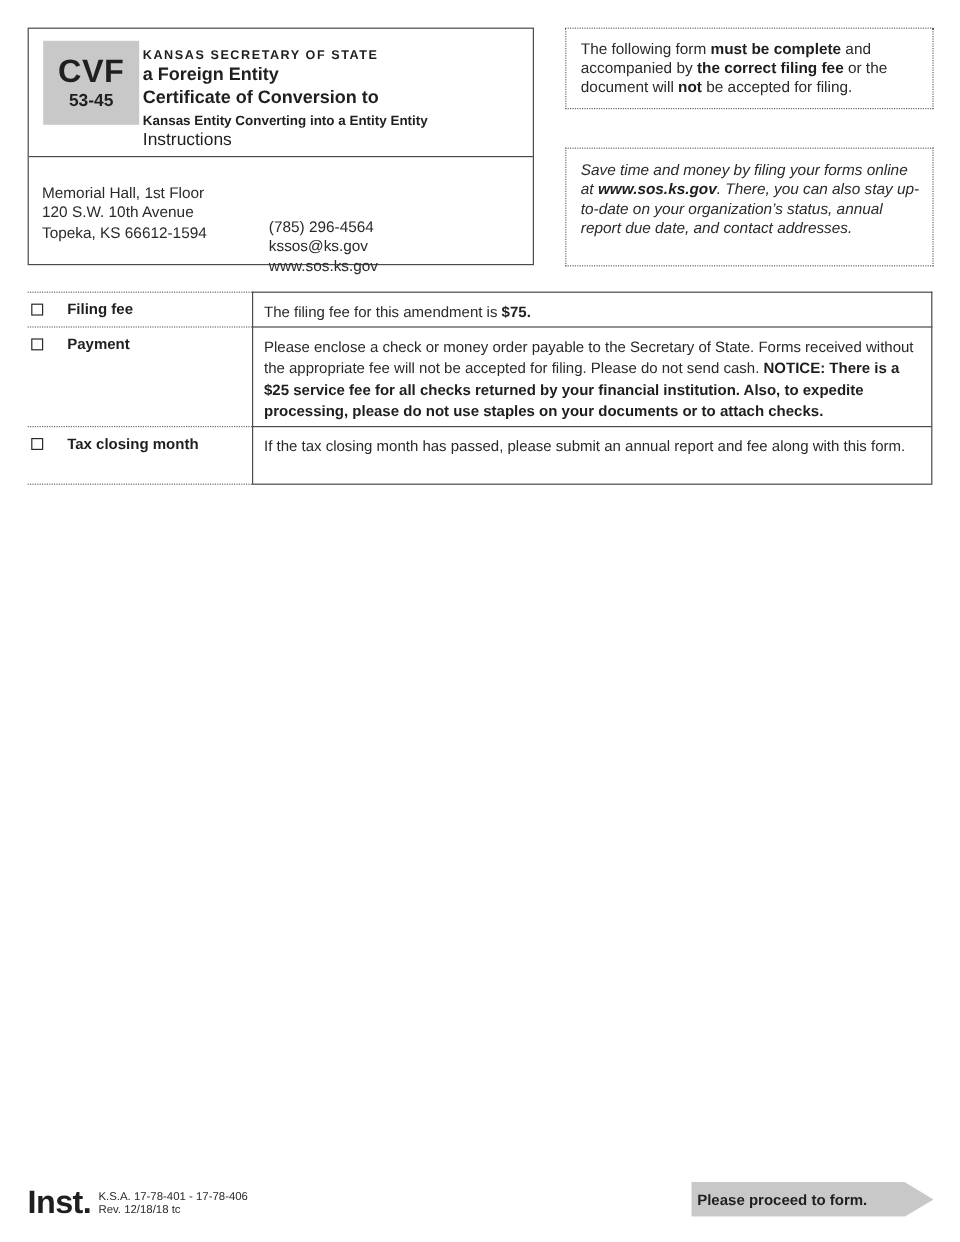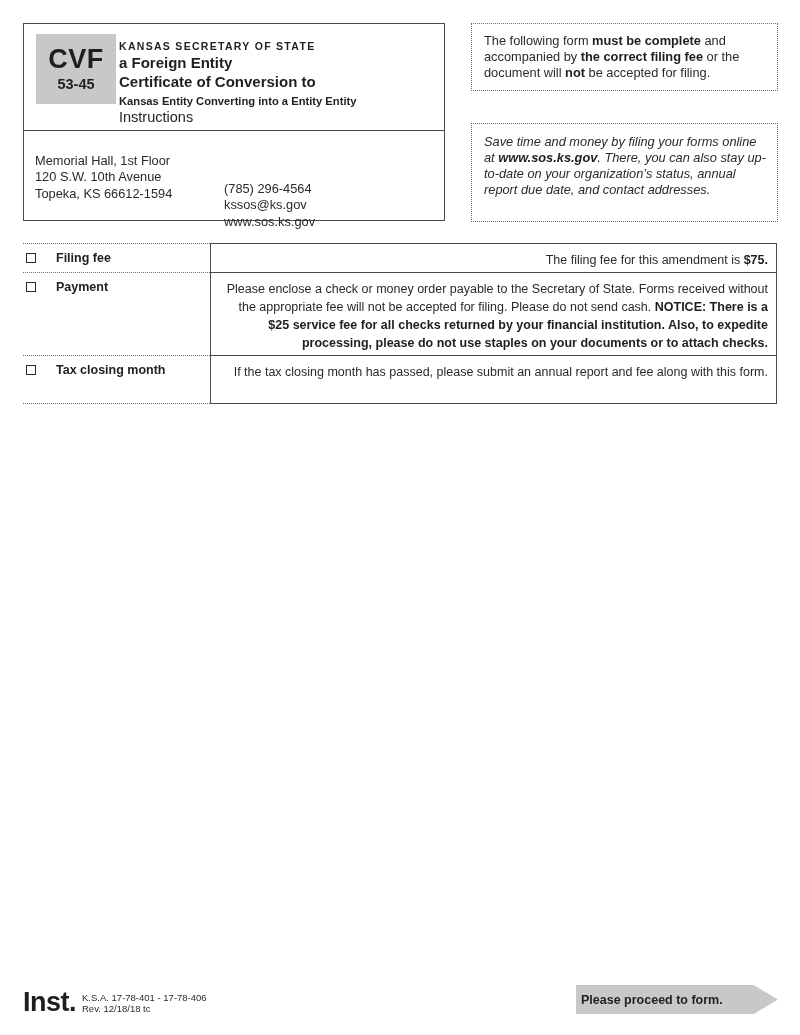--- a/index.html
+++ b/index.html
@@ -32,21 +32,21 @@
   
   .notice {
     border: 1.5px dotted #6a6a6a; box-sizing: border-box;
     font-size: 12.8px; line-height: 16px; color: #2a2a2a;
     padding: 9px 10px 0 12px;
   }
   .notice-1 { left: 471px; top: 23px; width: 307px; height: 68px; }
   .notice-2 { left: 471px; top: 123px; width: 307px; height: 99px; padding-top: 10px; line-height: 15.9px; font-style: italic; }
 
   
-  .req-table { left: 23px; top: 243px; width: 754px; text-align: right; }
+  .req-table { left: 23px; top: 243px; width: 754px; }
   .row { position: relative; }
   .left-cell {
     position: absolute; left: 0; top: 0; width: 187px; height: 100%;
     border-top: 1.5px dotted #6a6a6a; box-sizing: border-box;
   }
   .left-cell.last { border-bottom: 1.5px dotted #6a6a6a; }
   .checkbox {
     position: absolute; left: 3px; top: 9px; width: 8px; height: 8px;
     border: 1.3px solid #2a2a2a; background: #fff; cursor: pointer;
   }

